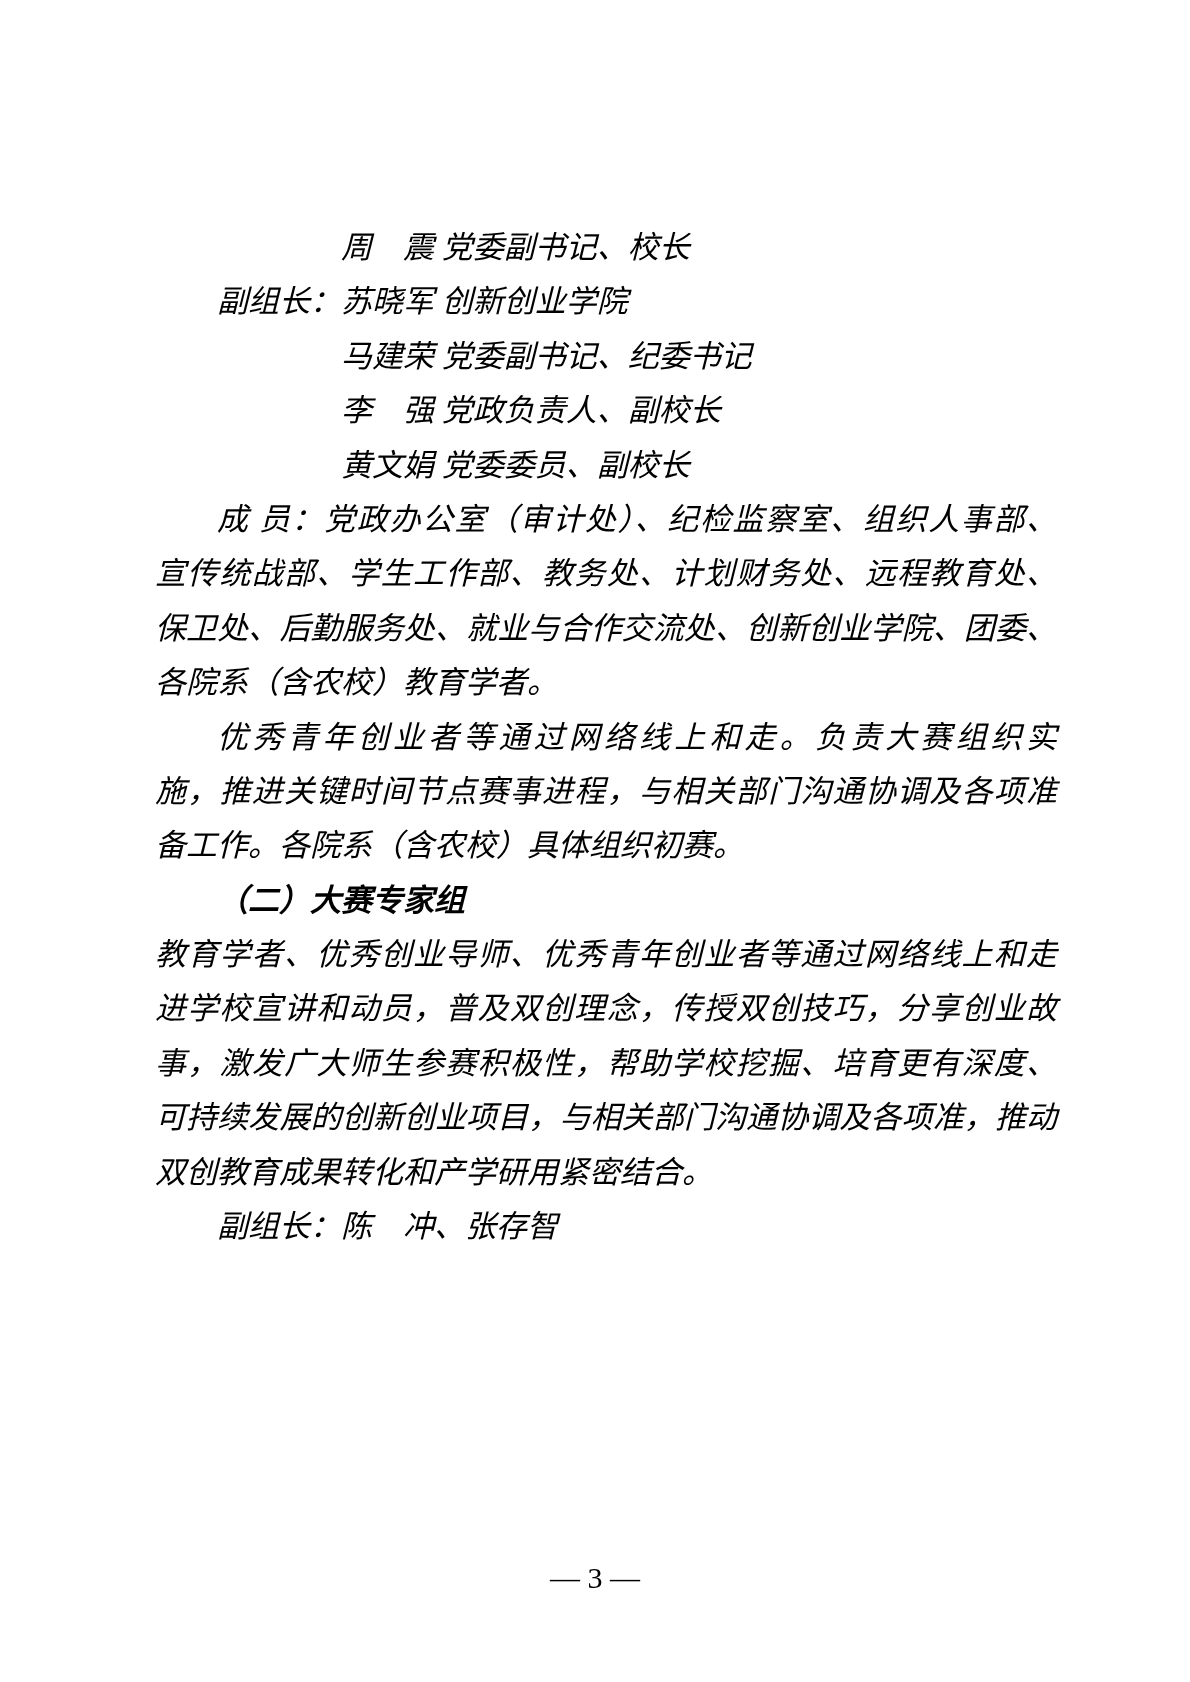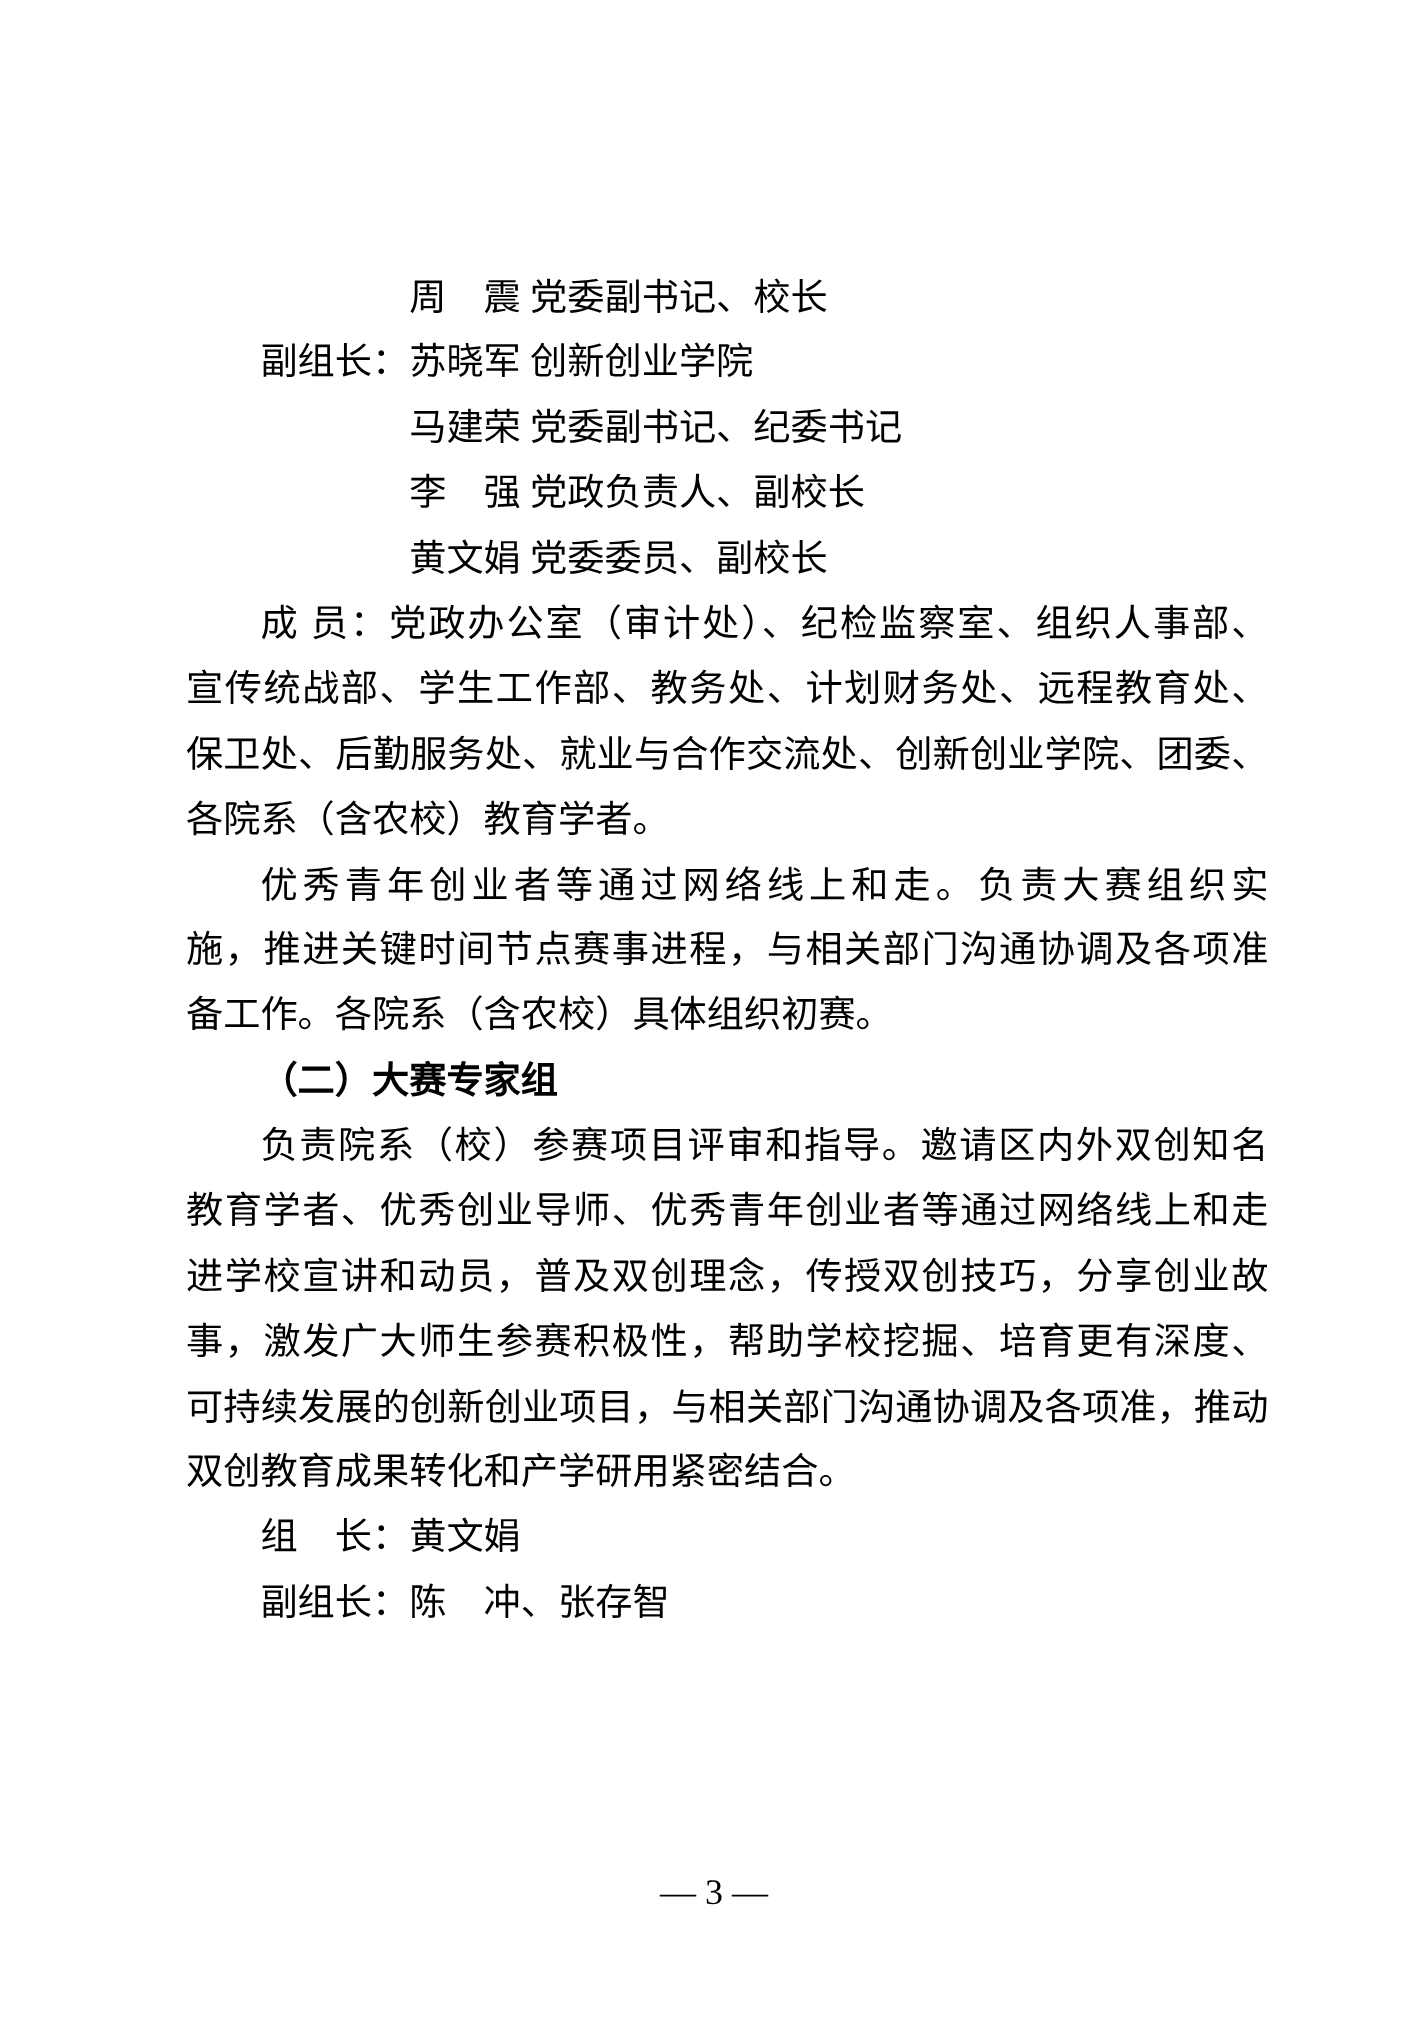--- a/index.html
+++ b/index.html
@@ -22,20 +22,21 @@
     top: 221px;
     width: 902px;
   }
   .doc-line {
     margin: 0;
     height: 54.4px;
     line-height: 54.4px;
     font-size: 31px;
     color: #000000;
     text-align: left;
+    font-style: italic;
   }
   .just {
     text-align: justify;
     text-align-last: justify;
   }
   .ind2 {
     text-indent: 62px;
   }
   .ind-name {
     text-indent: 186px;
@@ -72,26 +73,24 @@
     <p class="doc-line just">宣传统战部、学生工作部、教务处、计划财务处、远程教育处、</p>
     <p class="doc-line just">保卫处、后勤服务处、就业与合作交流处、创新创业学院、团委、</p>
     <p class="doc-line">各院系（含农校）教育学者。</p>
 
     <p class="doc-line ind2 just">优秀青年创业者等通过网络线上和走。负责大赛组织实</p>
     <p class="doc-line just">施，推进关键时间节点赛事进程，与相关部门沟通协调及各项准</p>
     <p class="doc-line">备工作。各院系（含农校）具体组织初赛。</p>
 
     <p class="doc-line ind2 bold">（二）大赛专家组</p>
 
-    <p class="doc-line ind2 just">负责院系（校）参赛项目评审和指导。邀请区内外双创知名</p>
     <p class="doc-line just">教育学者、优秀创业导师、优秀青年创业者等通过网络线上和走</p>
     <p class="doc-line just">进学校宣讲和动员，普及双创理念，传授双创技巧，分享创业故</p>
     <p class="doc-line just">事，激发广大师生参赛积极性，帮助学校挖掘、培育更有深度、</p>
     <p class="doc-line just">可持续发展的创新创业项目，与相关部门沟通协调及各项准，推动</p>
     <p class="doc-line">双创教育成果转化和产学研用紧密结合。</p>
 
-    <p class="doc-line ind2">组　长：黄文娟</p>
     <p class="doc-line ind2">副组长：陈　冲、张存智</p>
 
   </div>
 
   <div class="page-footer">— 3 —</div>
 </div>
 
 </body></html>

